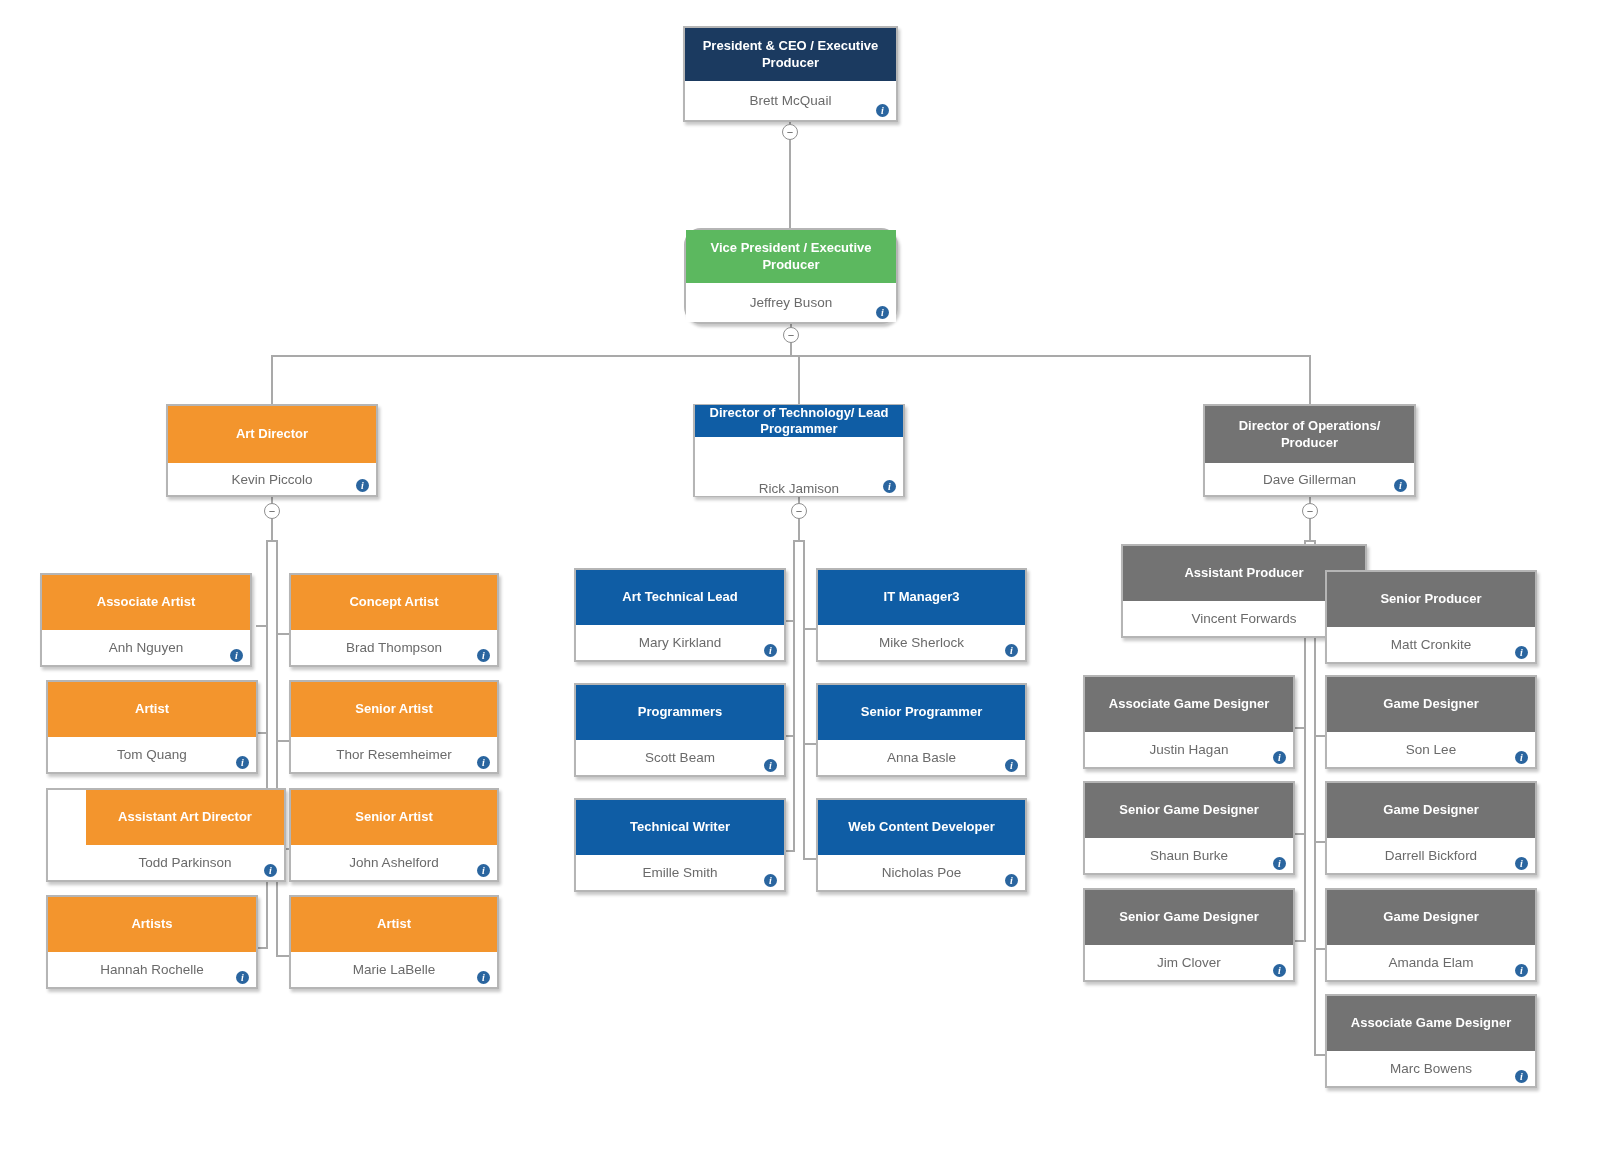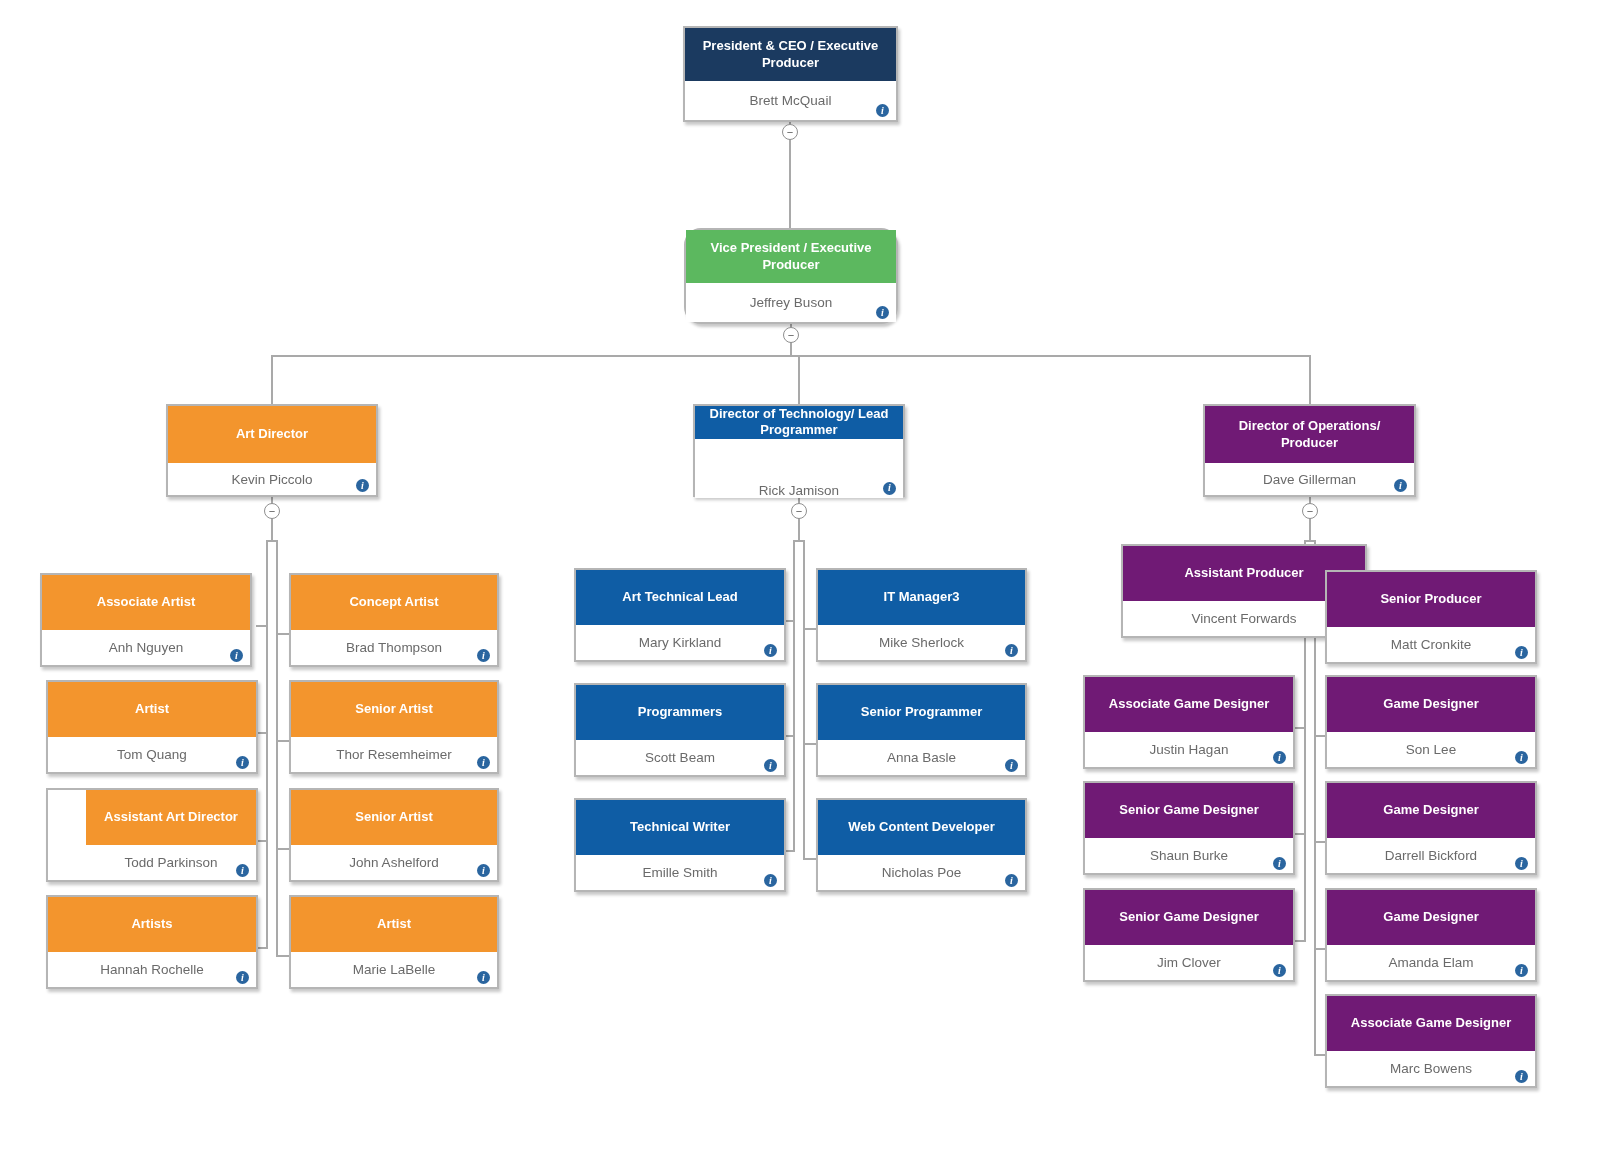--- a/index.html
+++ b/index.html
@@ -23,36 +23,36 @@
   .child{height:94px;}
   .child .hdr{height:55px;}
   .director{height:93px;}
   .director .hdr{height:57px;}
   .big{height:96px;}
   .big .hdr{height:53px;}
   .navy .hdr{background:#1b3a60;}
   .green .hdr{background:#5cb85f;}
   .orange .hdr{background:#f3952d;}
   .blue .hdr{background:#0f5da5;}
-  .olive .hdr{background:#701a75;}
+  .olive .hdr{background:#737373;}
   .info{
     position:absolute;right:7px;bottom:3px;width:13px;height:13px;border-radius:50%;
     background:#2a659f;color:#fff;display:flex;align-items:center;justify-content:center;
     font-family:"Liberation Serif", serif;font-style:italic;font-weight:bold;font-size:10px;
     line-height:1;cursor:pointer;
   }
   .vline,.hline{position:absolute;background:#a9a9a9;}
   .vline{width:2px;}
   .hline{height:2px;}
   .toggle{
     position:absolute;width:16px;height:16px;box-sizing:border-box;border-radius:50%;
     background:#fff;border:1px solid #8f8f8f;color:#555;display:flex;align-items:center;
     justify-content:center;font-size:11px;line-height:1;cursor:pointer;z-index:3;
   }
-  .node{z-index:2;}
+  .node{z-index:2;justify-content:center;}
 </style>
 </head>
 <body>
 
 <div class="canvas">
 
   <div class="vline" style="left:789px;top:122px;height:106px;"></div>
 
   <div class="vline" style="left:790px;top:324px;height:32px;"></div>
   <div class="hline" style="left:271px;top:355px;width:1040px;"></div>
@@ -165,21 +165,21 @@
       <span class="info">i</span>
       </div>
   </div>
   <div class="node child orange" style="left:289px;top:680px;width:210px;">
     <div class="hdr">Senior Artist</div>
     <div class="bdy">
         <span>Thor Resemheimer</span>
       <span class="info">i</span>
       </div>
   </div>
-  <div class="node child orange" style="left:46px;top:788px;width:212px;padding-left:38px;">
+  <div class="node child orange" style="left:46px;top:788px;width:240px;padding-left:38px;">
     <div class="hdr">Assistant Art Director</div>
     <div class="bdy">
         <span>Todd Parkinson</span>
       <span class="info">i</span>
       </div>
   </div>
   <div class="node child orange" style="left:289px;top:788px;width:210px;">
     <div class="hdr">Senior Artist</div>
     <div class="bdy">
         <span>John Ashelford</span>

